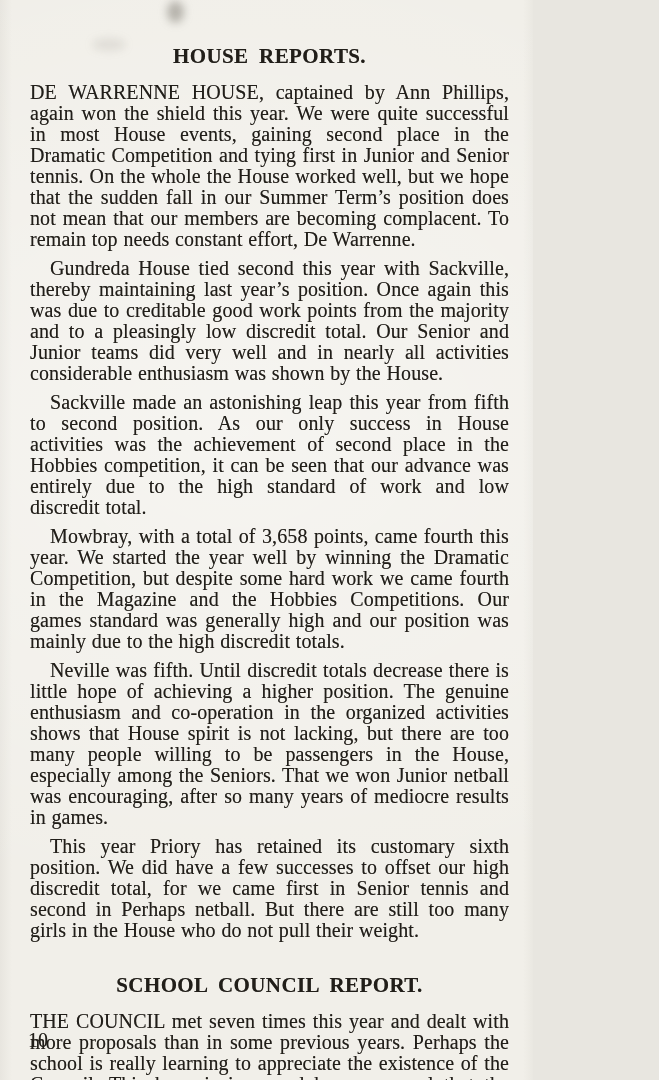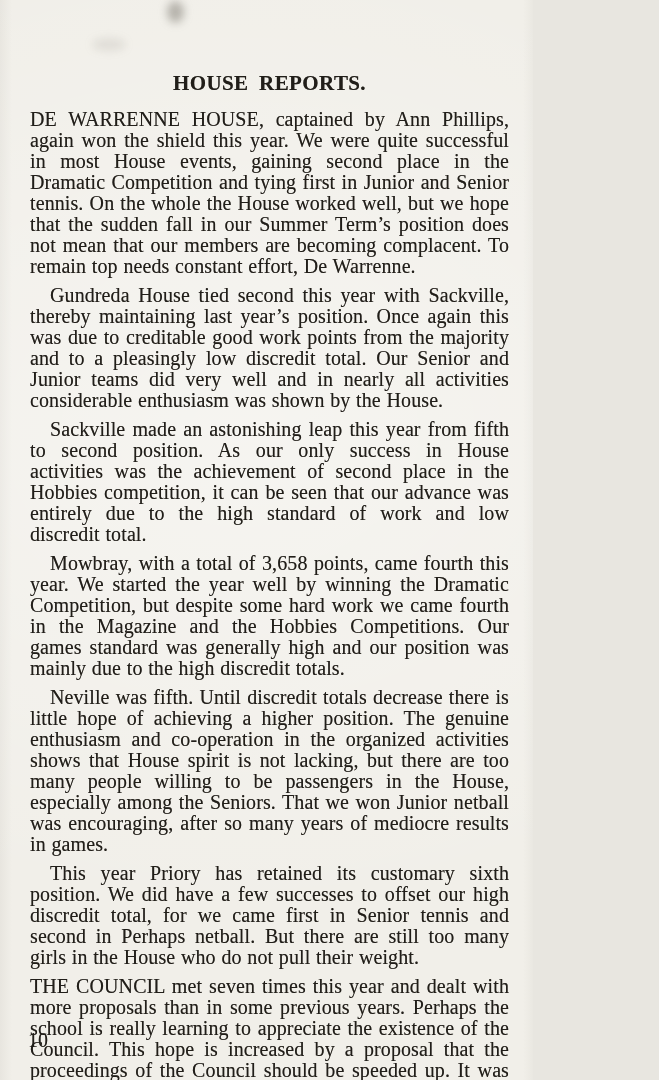--- a/index.html
+++ b/index.html
@@ -12,21 +12,21 @@
     width: 533px;
     height: 1080px;
     box-sizing: border-box;
     background: #f1efe9;
     background-image:
       radial-gradient(ellipse 900px 700px at 45% 40%, rgba(255,255,255,0.35), rgba(0,0,0,0) 70%),
       linear-gradient(90deg, rgba(120,115,105,0.08) 0, rgba(0,0,0,0) 12px),
       linear-gradient(270deg, rgba(120,115,105,0.06) 0, rgba(0,0,0,0) 10px);
     color: #211e19;
     font-family: "Liberation Serif", "DejaVu Serif", serif;
-    padding: 71px 24px 0 30px;
+    padding: 44px 24px 0 30px;
     overflow: hidden;
   }
   .smudge {
     position: absolute;
     border-radius: 50%;
     filter: blur(4px);
     pointer-events: none;
   }
   .smudge.s1 {
     left: 167px; top: 1px; width: 17px; height: 22px;
@@ -85,17 +85,18 @@
     <h1 class="heading">HOUSE REPORTS.</h1>
     <p class="flush">DE WARRENNE HOUSE, captained by Ann Phillips, again won the shield this year.  We were quite successful in most House events, gaining second place in the Dramatic Competition and tying first in Junior and Senior tennis.  On the whole the House worked well, but we hope that the sudden fall in our Summer Term’s position does not mean that our members are becoming complacent.  To remain top needs constant effort, De Warrenne.</p>
     <p>Gundreda House tied second this year with Sackville, thereby maintaining last year’s position.  Once again this was due to creditable good work points from the majority and to a pleasingly low discredit total.  Our Senior and Junior teams did very well and in nearly all activities considerable enthusiasm was shown by the House.</p>
     <p>Sackville made an astonishing leap this year from fifth to second position.  As our only success in House activities was the achievement of second place in the Hobbies competition, it can be seen that our advance was entirely due to the high standard of work and low discredit total.</p>
     <p>Mowbray, with a total of 3,658 points, came fourth this year.  We started the year well by winning the Dramatic Competition, but despite some hard work we came fourth in the Magazine and the Hobbies Competitions.  Our games standard was generally high and our position was mainly due to the high discredit totals.</p>
     <p>Neville was fifth.  Until discredit totals decrease there is little hope of achieving a higher position.  The genuine enthusiasm and co-operation in the organized activities shows that House spirit is not lacking, but there are too many people willing to be passengers in the House, especially among the Seniors.  That we won Junior netball was encouraging, after so many years of mediocre results in games.</p>
     <p>This year Priory has retained its customary sixth position.  We did have a few successes to offset our high discredit total, for we came first in Senior tennis and second in Perhaps netball.  But there are still too many girls in the House who do not pull their weight.</p>
   </section>
 
   <section class="body-text">
+    <h1 class="heading heading-2">SCHOOL COUNCIL REPORT.</h1>
     <p class="flush">THE COUNCIL met seven times this year and dealt with more proposals than in some previous years.  Perhaps the school is really learning to appreciate the existence of the Council.  This hope is increased by a proposal that the proceedings of the Council should be speeded up.  It was pointed out that the running of the Council was dependent partly on the efficiency of the form representatives.</p>
   </section>
 
   <div class="page-number">10</div>
 </div>
 
 </body></html>

